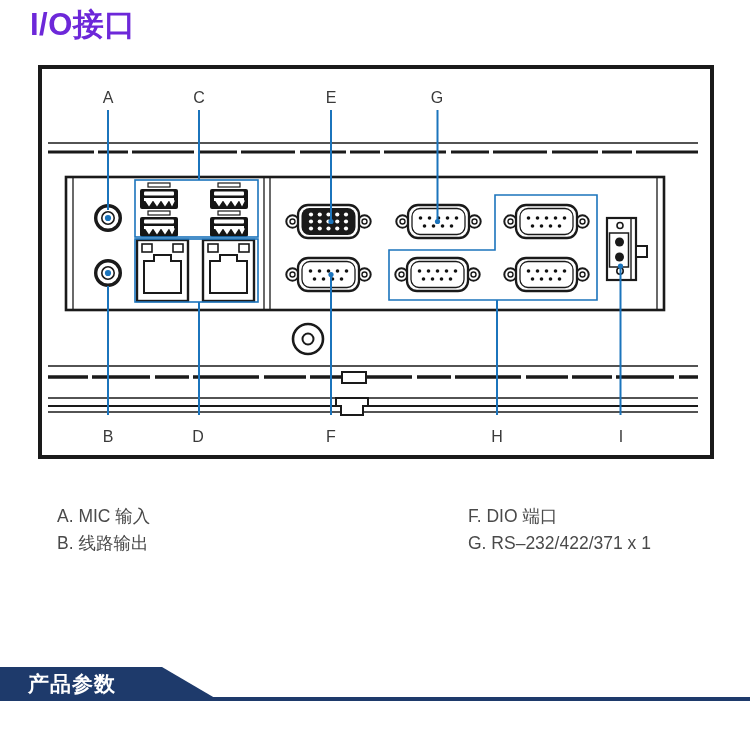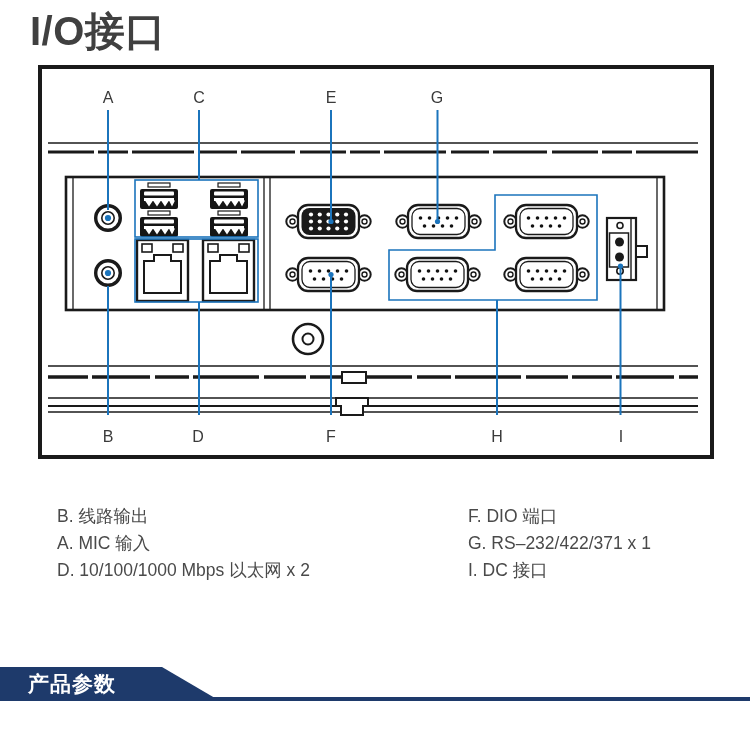--- a/index.html
+++ b/index.html
@@ -2,21 +2,21 @@
 <html><head>
 <meta charset="utf-8">
 <style>
   html,body{margin:0;padding:0;background:#ffffff;}
   body{
     position:relative;width:750px;height:735px;overflow:hidden;
     font-family:"Liberation Sans",sans-serif;
   }
   .page-title{
     position:absolute;left:30px;top:4px;margin:0;
-    font-size:40px;font-weight:bold;color:#404040;letter-spacing:.5px;
+    font-size:31px;font-weight:bold;color:#6d28d9;letter-spacing:.5px;
   }
   .diagram-svg{position:absolute;left:0;top:60px;}
   .legend{position:absolute;top:503px;font-size:17.5px;color:#4a4a4a;}
   .legend .legend-item{line-height:27px;white-space:nowrap;}
   .legend-left{left:57px;}
   .legend-right{left:442px;margin-left:26px;}
   .banner{position:absolute;left:0;top:667px;width:750px;height:34px;padding-left:43px;}
   .banner-strip{position:absolute;left:0;bottom:0;width:750px;height:4px;background:#1e3a6b;}
   .banner-shape{
     position:absolute;left:0;top:0;width:220px;height:34px;background:#1e3a6b;
@@ -194,27 +194,25 @@
     <text class="callout" x="437" y="43">G</text>
     <text class="callout" x="108" y="382">B</text>
     <text class="callout" x="198" y="382">D</text>
     <text class="callout" x="331" y="382">F</text>
     <text class="callout" x="497" y="382">H</text>
     <text class="callout" x="621" y="382">I</text>
   </g>
 </svg>
 
 <div class="legend legend-left">
+  <div class="legend-item">A. MIC 输入</div>
   <div class="legend-item">B. 线路输出</div>
-  <div class="legend-item">A. MIC 输入</div>
-  <div class="legend-item">D. 10/100/1000 Mbps 以太网 x 2</div>
 </div>
 <div class="legend legend-right">
   <div class="legend-item">F. DIO 端口</div>
   <div class="legend-item">G. RS–232/422/371 x 1</div>
-  <div class="legend-item">I. DC 接口</div>
 </div>
 
 <div class="banner">
   <div class="banner-strip"></div>
   <div class="banner-shape"></div>
   <div class="banner-label">产品参数</div>
 </div>
 
 </body></html>

